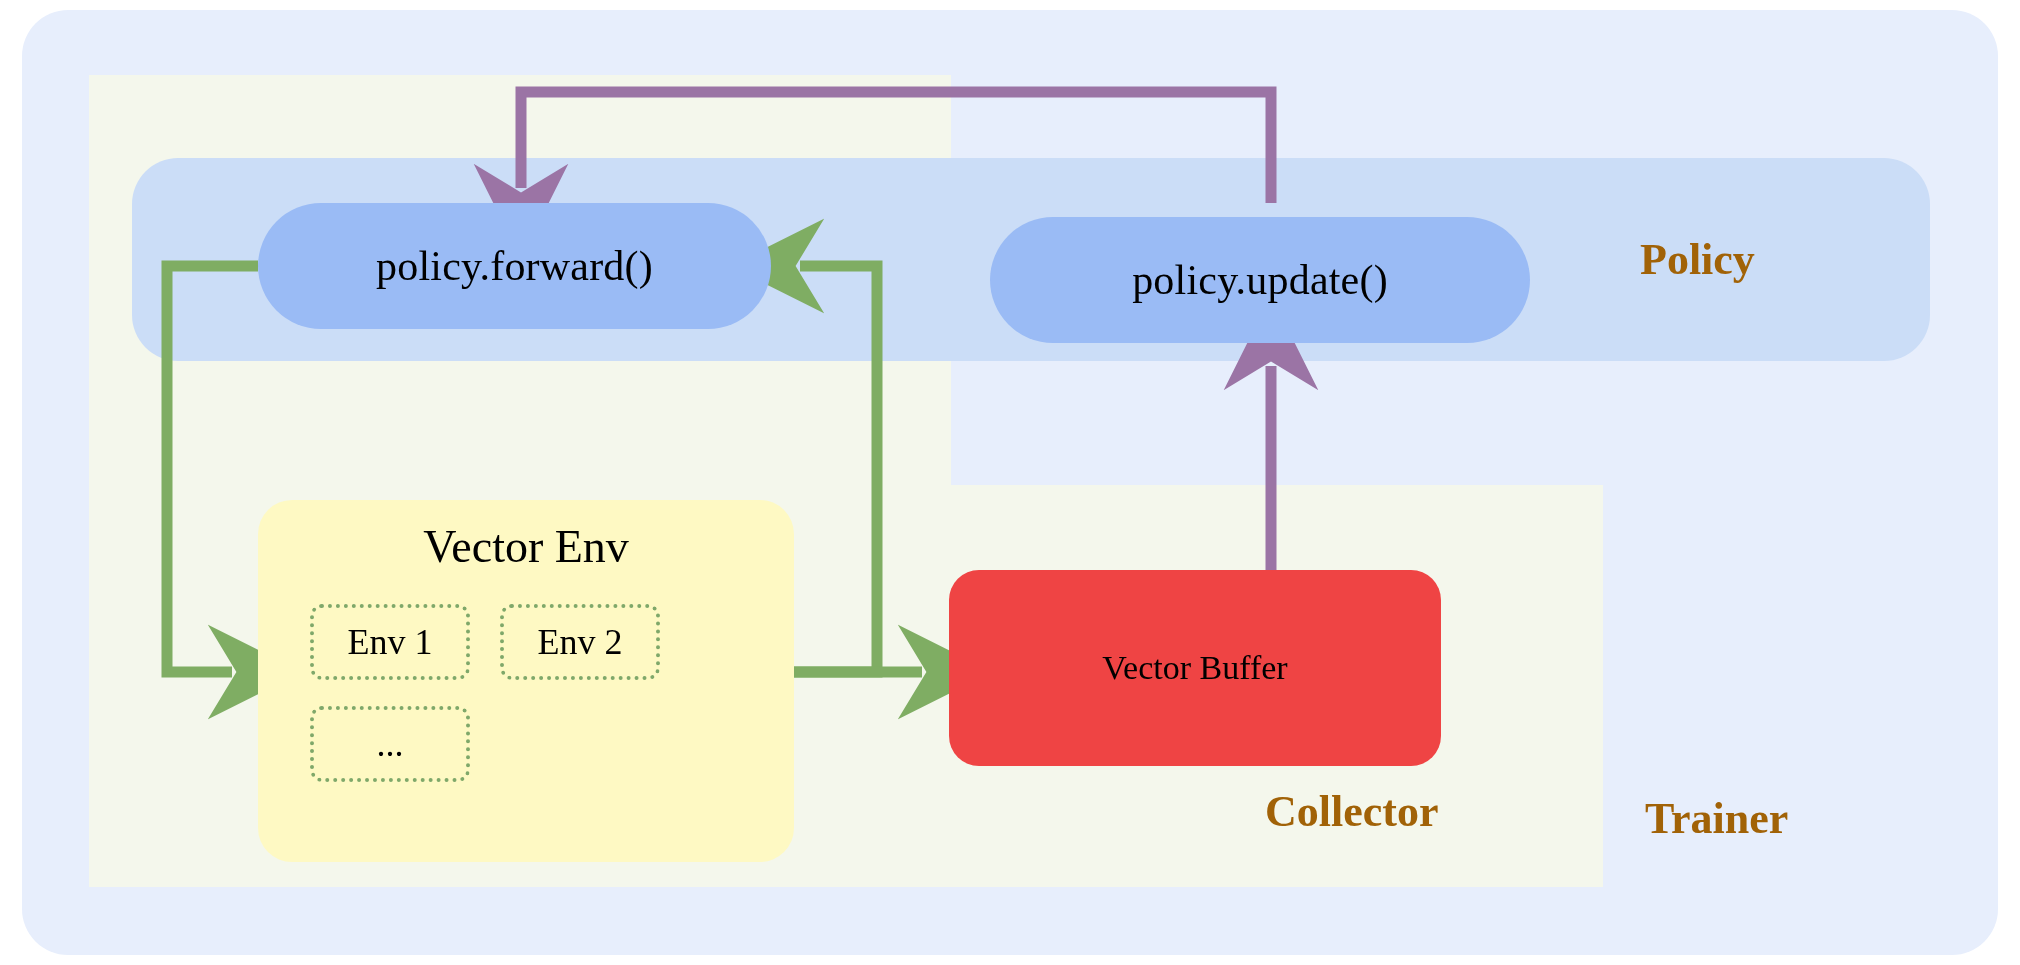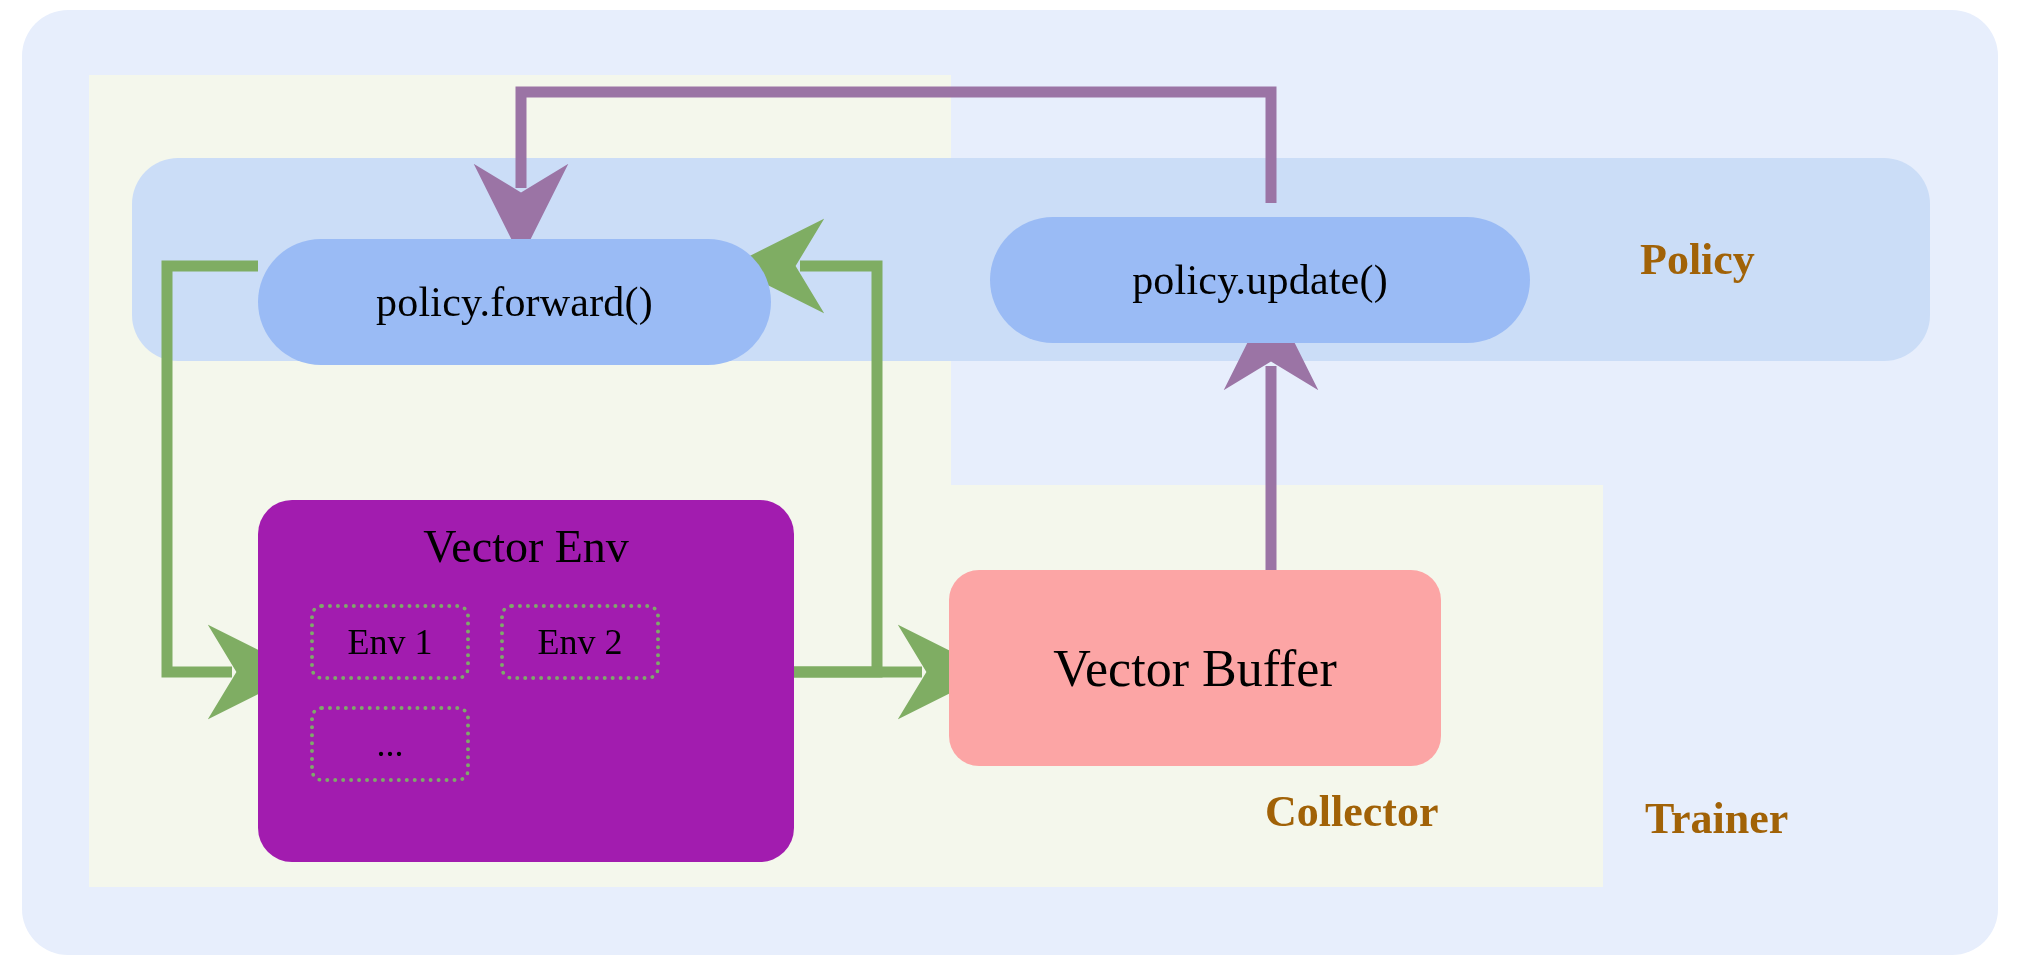--- a/index.html
+++ b/index.html
@@ -66,37 +66,36 @@
     justify-content: center;
     color: #000000;
     font-size: 42px;
     letter-spacing: 0.2px;
   }
   .pill-forward {
     left: 258px;
     top: 203px;
     width: 513px;
     height: 126px;
-    margin-top: 36px;
   }
   .pill-update {
     left: 990px;
     top: 217px;
     width: 540px;
     height: 126px;
   }
 
   
   .vector-env {
     position: absolute;
     left: 258px;
     top: 500px;
     width: 536px;
     height: 362px;
-    background: #a21caf;
+    background: #fef9c3;
     border-radius: 34px;
   }
   .vector-env-title {
     position: absolute;
     left: 0;
     top: 20px;
     width: 100%;
     text-align: center;
     font-size: 46px;
     color: #000000;
@@ -123,26 +122,26 @@
     box-sizing: border-box;
   }
 
   
   .vector-buffer {
     position: absolute;
     left: 949px;
     top: 570px;
     width: 492px;
     height: 196px;
-    background: #fca5a5;
+    background: #ef4444;
     border-radius: 30px;
     display: flex;
     align-items: center;
     justify-content: center;
-    font-size: 52px;
+    font-size: 34px;
     color: #000000;
   }
 
   
   .caption {
     position: absolute;
     font-weight: bold;
     color: #a16207;
     font-size: 44px;
     white-space: nowrap;

